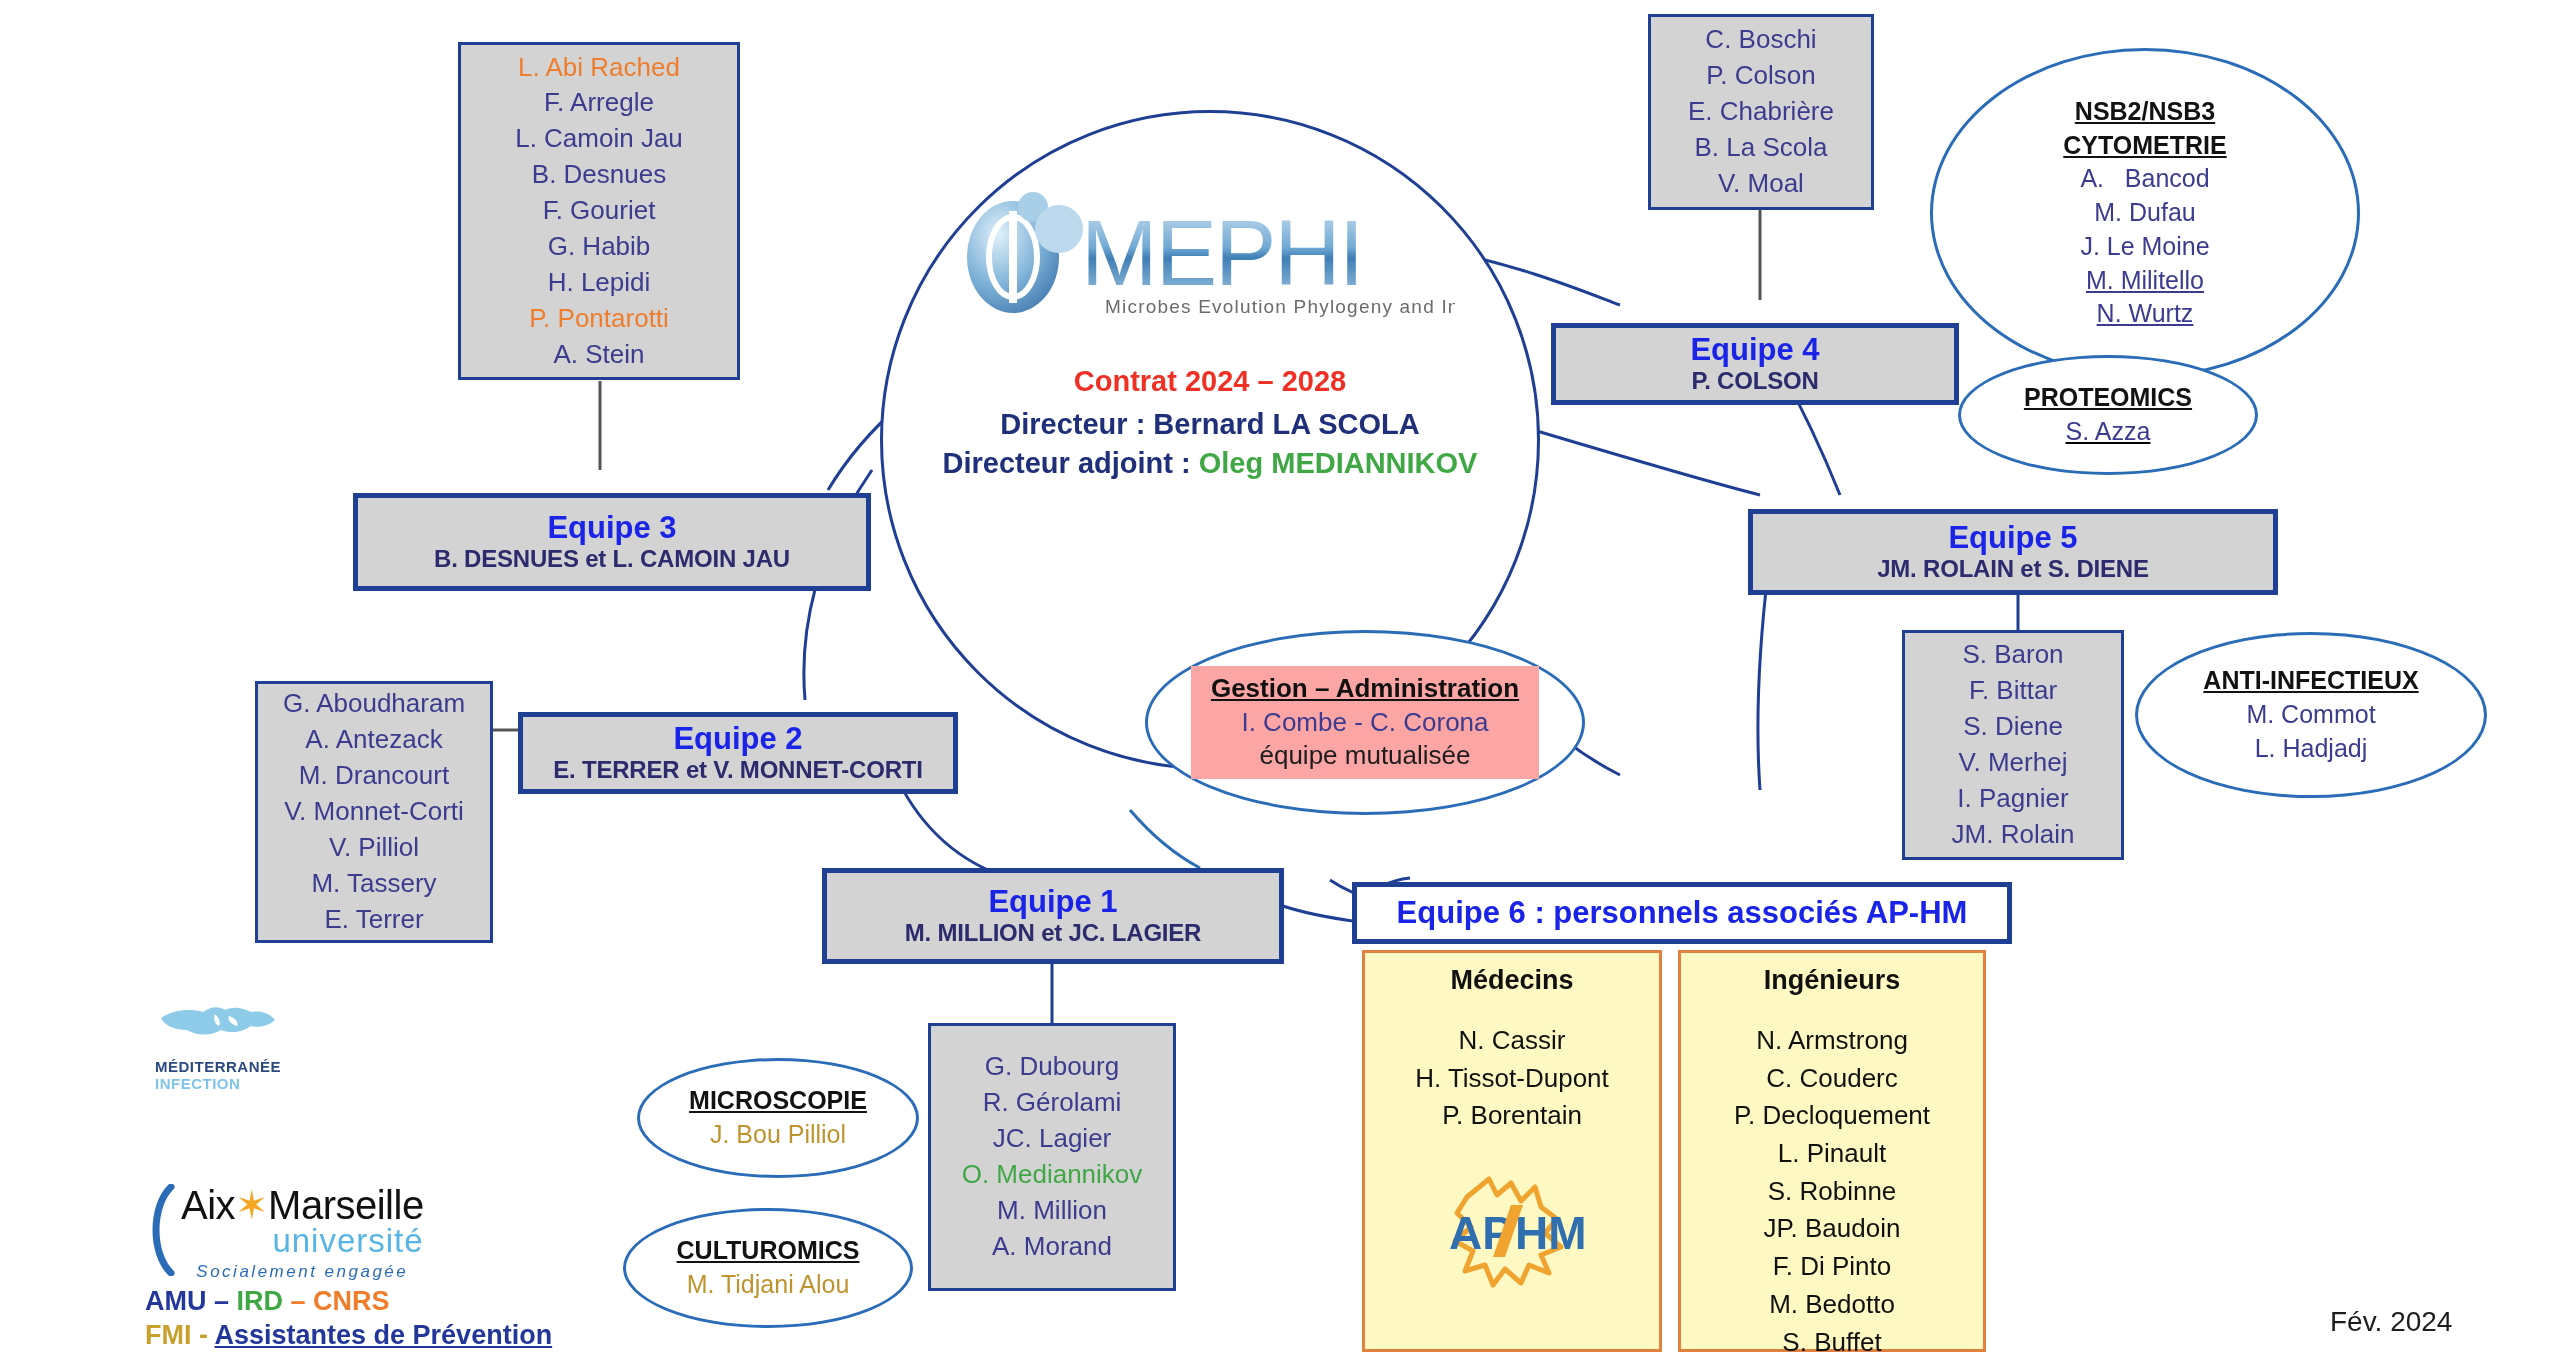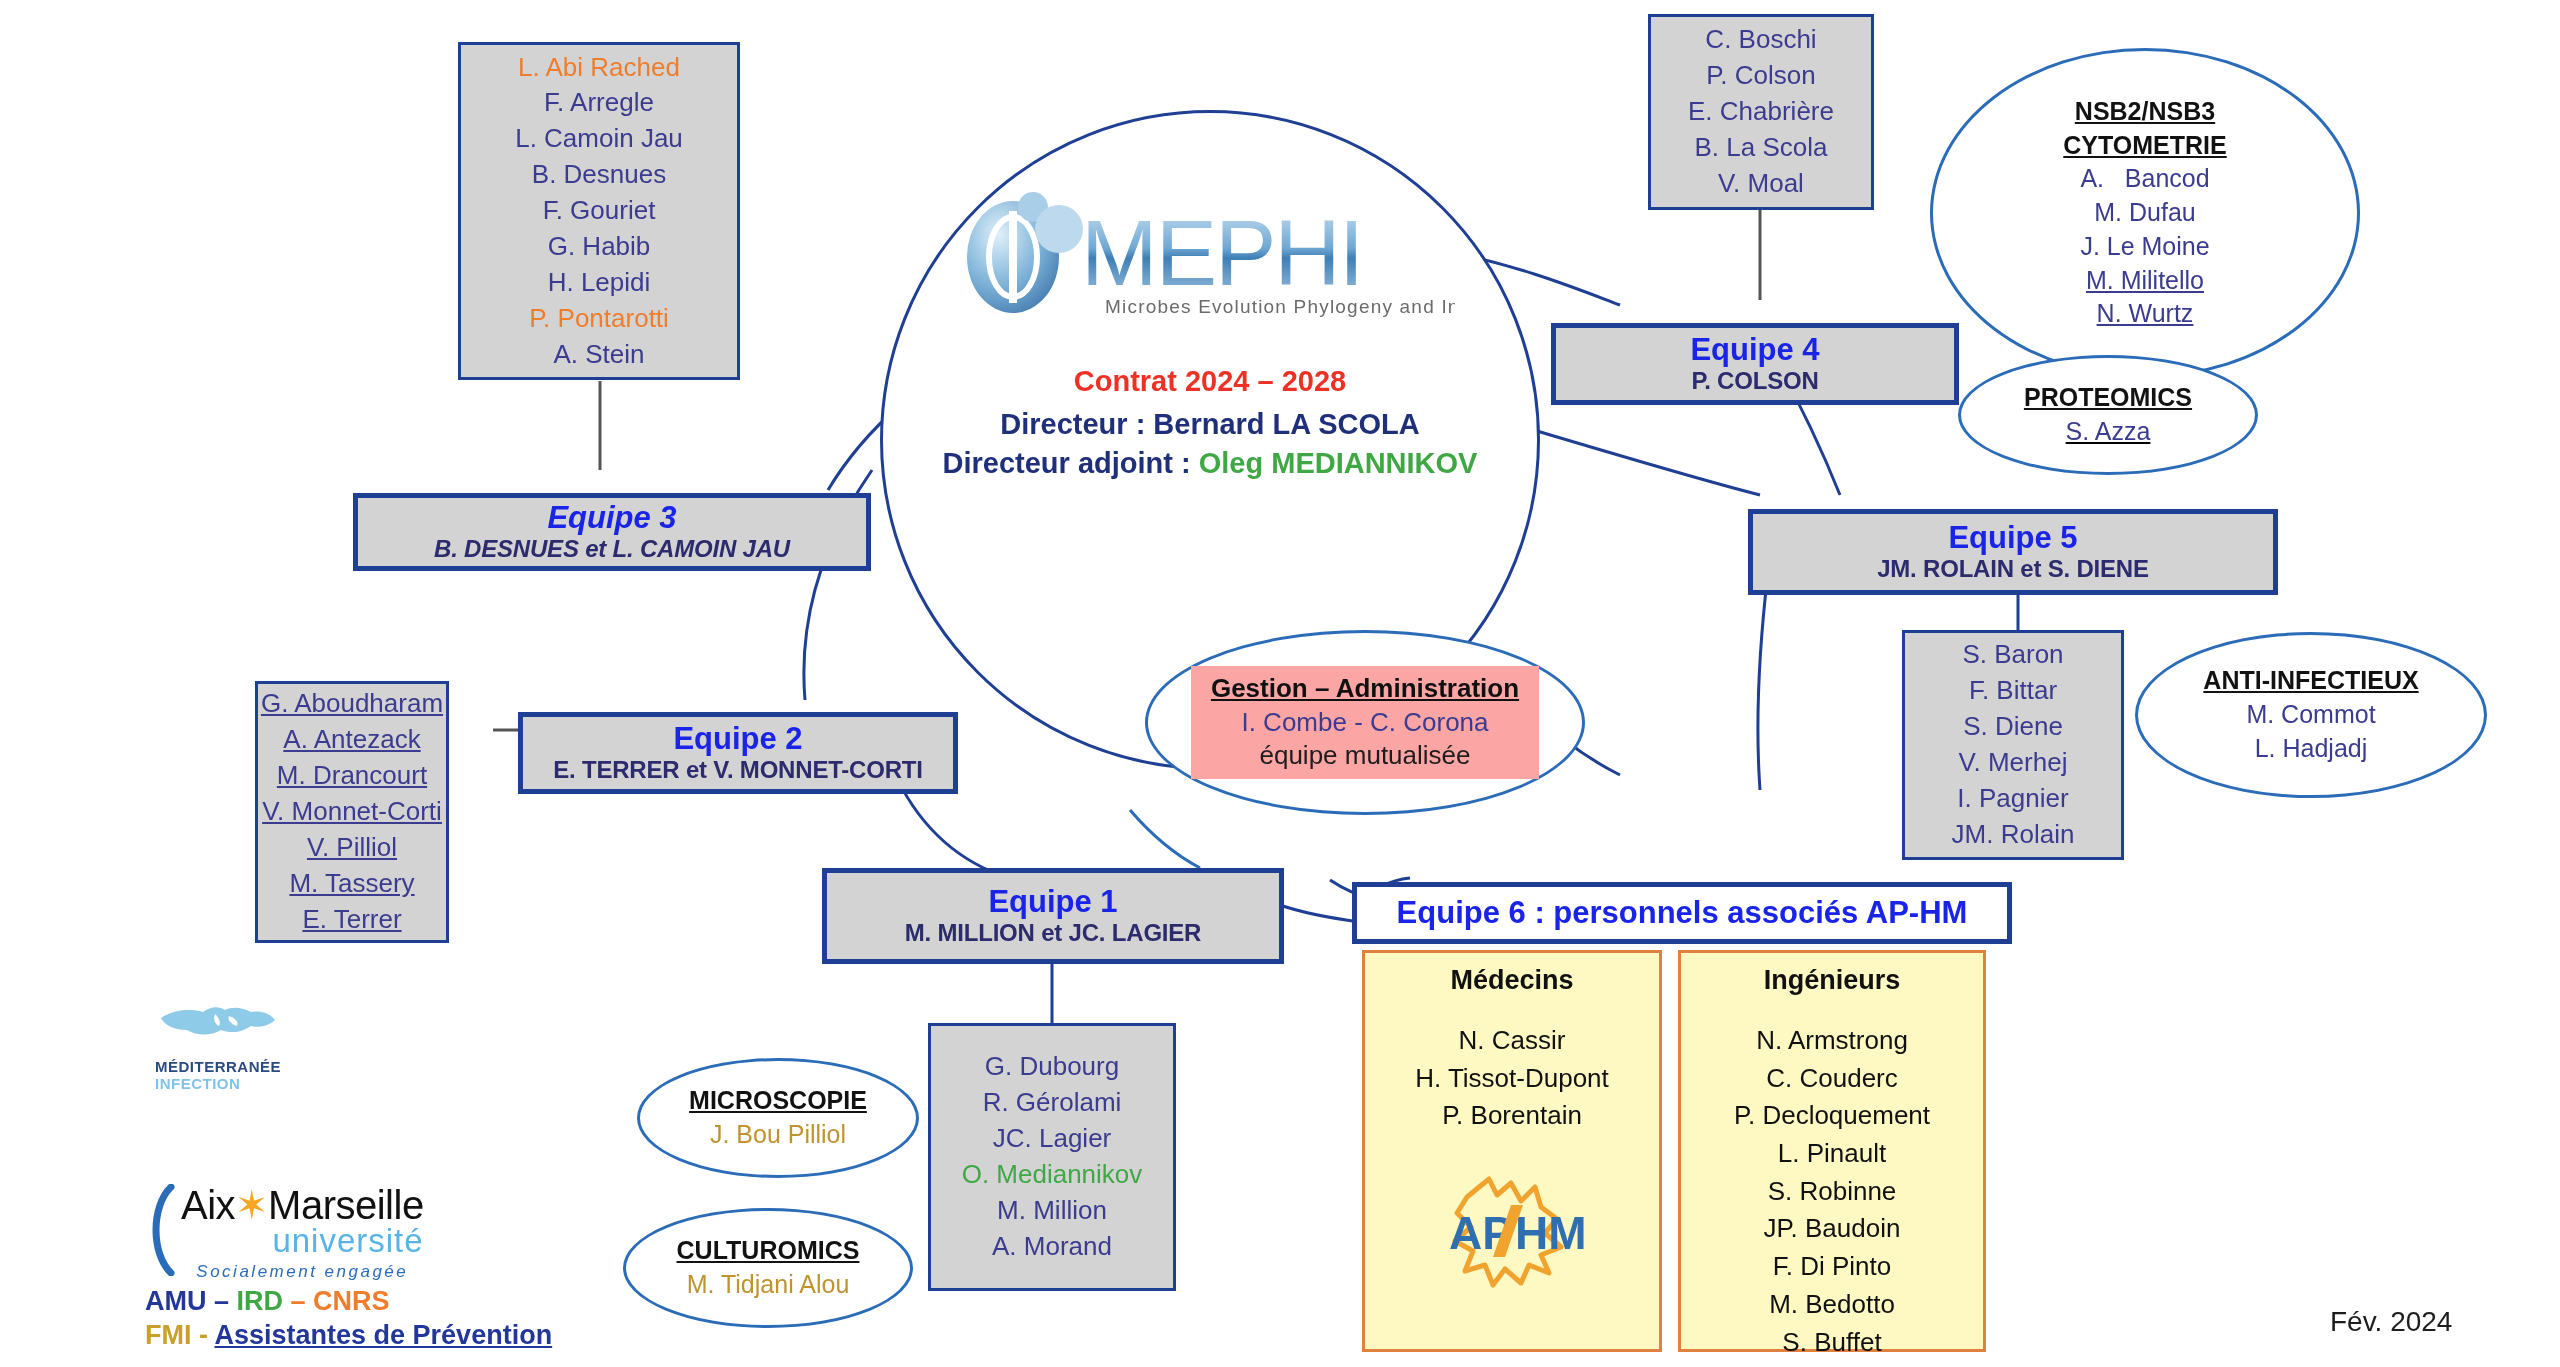--- a/index.html
+++ b/index.html
@@ -173,26 +173,26 @@
   <div class="nm">F. Arregle</div>
   <div class="nm">L. Camoin Jau</div>
   <div class="nm">B. Desnues</div>
   <div class="nm">F. Gouriet</div>
   <div class="nm">G. Habib</div>
   <div class="nm">H. Lepidi</div>
   <div class="nm orange">P. Pontarotti</div>
   <div class="nm">A. Stein</div>
 </div>
 
-<div class="abs equipebox" style="left:353px;top:470px;width:518px;height:78px;font-style:italic;">
+<div class="abs equipebox" style="left:353px;top:470px;width:518px;height:98px;">
   <div class="etitle">Equipe 3</div>
   <div class="esub">B. DESNUES et L. CAMOIN JAU</div>
 </div>
 
-<div class="abs memberbox" style="left:255px;top:681px;width:194px;height:262px;text-decoration:underline;">
+<div class="abs memberbox" style="left:255px;top:681px;width:238px;height:262px;">
   <div class="nm">G. Aboudharam</div>
   <div class="nm">A. Antezack</div>
   <div class="nm">M. Drancourt</div>
   <div class="nm">V. Monnet-Corti</div>
   <div class="nm">V. Pilliol</div>
   <div class="nm">M. Tassery</div>
   <div class="nm">E. Terrer</div>
 </div>
 
 <div class="abs equipebox" style="left:518px;top:689px;width:440px;height:82px;">

